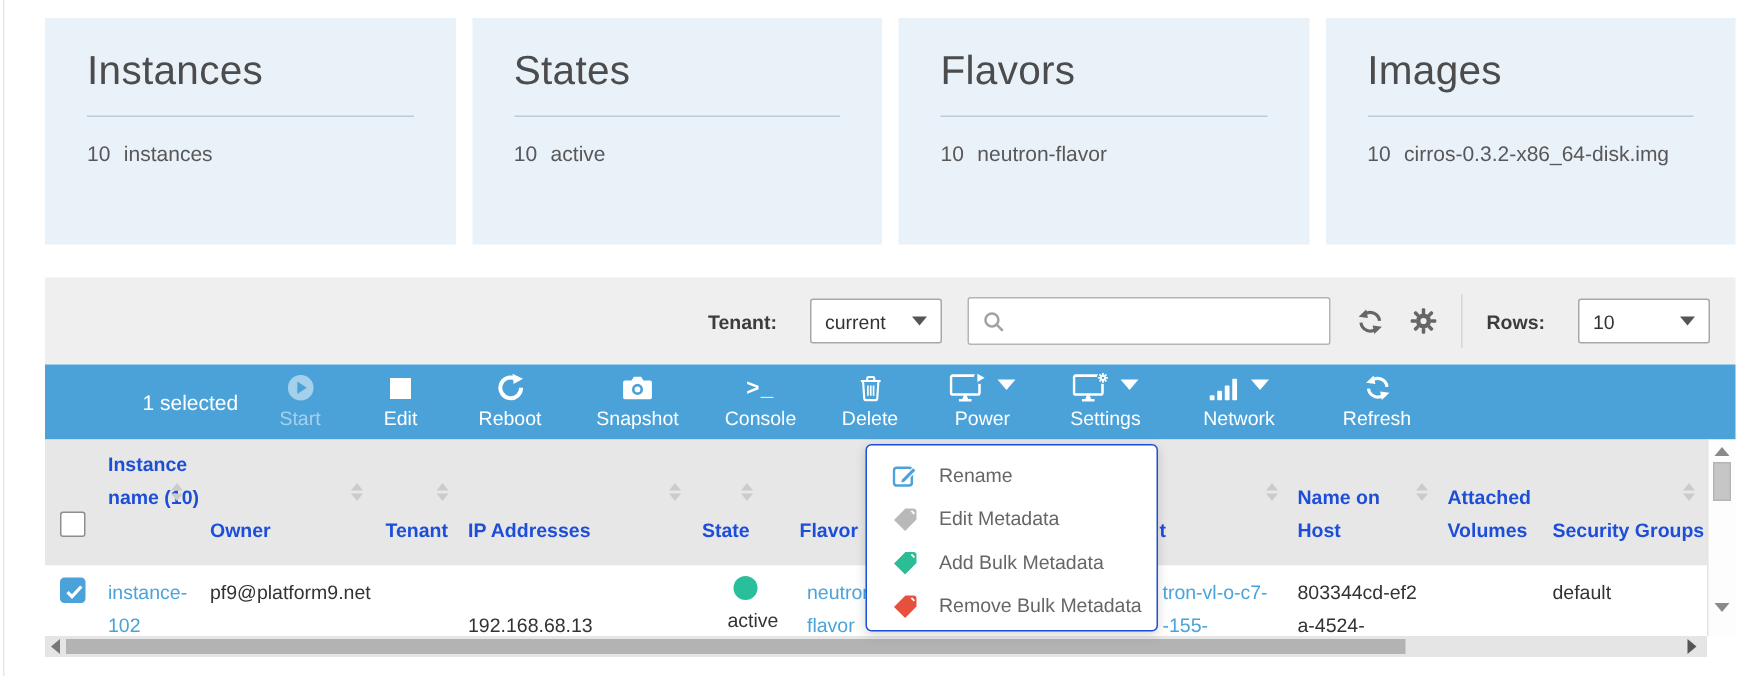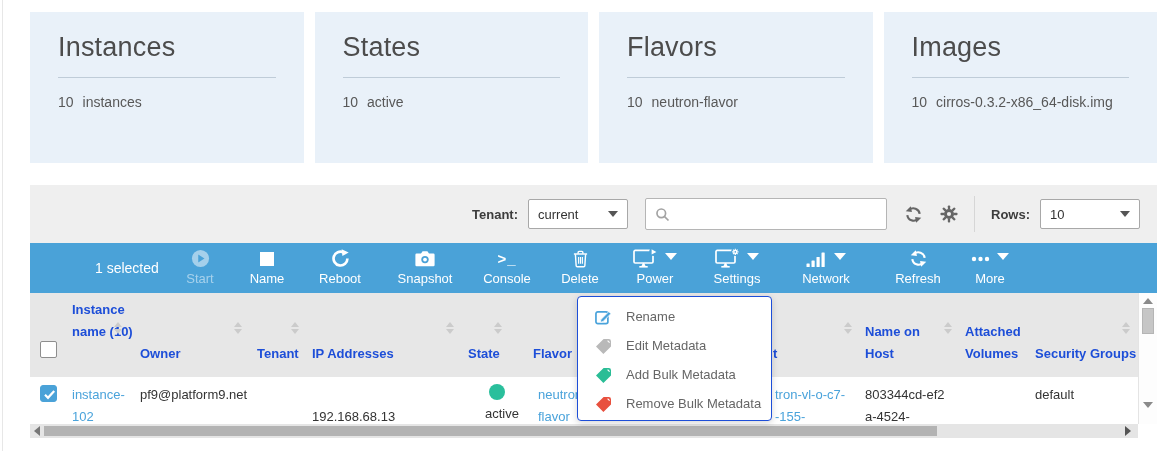--- a/index.html
+++ b/index.html
@@ -11,22 +11,22 @@
   .cards { position:absolute; left:30px; top:12px; width:1127px; height:151px; display:flex; gap:11px; }
   .card { flex:1; background:#e9f1f9; padding:20px 28px; }
   .card-title { font-size:27px; font-weight:400; color:#4c4c4c; letter-spacing:.2px; }
   .card-rule { border-bottom:1px solid #bfccd8; margin-top:14px; }
   .card-count { margin-top:16px; font-size:14px; color:#585858; display:flex; gap:9px; }
 
   
   .filterbar { position:absolute; left:30px; top:185px; width:1127px; height:58px; background:#efefef;
                display:flex; align-items:center; justify-content:flex-end; padding-right:17px; }
   .flabel { font-size:13px; font-weight:700; color:#3c3c3c; }
-  .select { background:#fff; border:1px solid #a8a8a8; border-radius:2px; height:30px; width:100px;
-            display:flex; align-items:center; justify-content:space-between; padding:0 9px; font-size:13px; color:#333; margin-left:10px; }
+  .select { background:#fff; border:1px solid #a8a8a8; border-radius:2px; height:30px; width:88px;
+            display:flex; align-items:center; justify-content:space-between; padding:0 9px; font-size:13px; color:#333; margin-left:22px; }
   .caret-dn { width:0; height:0; border-left:5px solid transparent; border-right:5px solid transparent; border-top:6px solid #555; }
   .searchbox { background:#fff; border:1px solid #b5b5b5; border-radius:2px; height:32px; width:242px;
                display:flex; align-items:center; padding:0 9px; margin-left:17px; }
   .searchbox input { border:none; outline:none; flex:1; font-size:13px; margin-left:7px; font-family:inherit; }
   .ficon { color:#666; margin-left:17px; display:flex; cursor:pointer; }
   .vr { width:1px; height:36px; background:#d6d6d6; margin-left:16px; margin-right:16px; }
 
   
   .actionbar { position:absolute; left:30px; top:243px; width:1127px; height:50px; background:#4aa2d8; color:#fff; }
   .selcount { position:absolute; left:34px; top:0; line-height:50px; font-size:14px;margin-left:31px; }
@@ -174,21 +174,21 @@
     </div>
 
     <div class="abtn" style="left:201px">
       <div class="irow">
           <span>
         <svg width="16" height="16" viewBox="0 0 16 16">
               <rect x="1" y="1" width="14" height="14" fill="#fff"></rect>
             </svg>
       </span>
         </div>
-      <div class="albl">Name</div>
+      <div class="albl">Edit</div>
     </div>
 
     <div class="abtn" style="left:274px">
       <div class="irow">
           <span>
         <svg width="19" height="19" viewBox="0 0 20 20">
               <path d="M17.3 10 A7.3 7.3 0 1 1 13.2 3.5" fill="none" stroke="#fff" stroke-width="2.8"></path>
               <path d="M11.2 0.2 L18.6 3.6 L12 7.4 Z" fill="#fff"></path>
             </svg>
       </span>
@@ -288,33 +288,20 @@
           <path d="M19.8 11.3 A8 8 0 0 0 6.4 6.3" fill="none" stroke="currentColor" stroke-width="2.7"></path>
           <path d="M8.6 1.6 L2.2 7.8 L10 8.8 Z" fill="currentColor"></path>
           <path d="M4.2 12.7 A8 8 0 0 0 17.6 17.7" fill="none" stroke="currentColor" stroke-width="2.7"></path>
           <path d="M15.4 22.4 L21.8 16.2 L14 15.2 Z" fill="currentColor"></path>
         </svg>
       </span>
         </div>
       <div class="albl">Refresh</div>
     </div>
 
-    <div class="abtn" style="left:924px">
-      <div class="irow">
-        <span>
-          <svg width="19" height="6" viewBox="0 0 19 6" fill="#fff">
-              <circle cx="3" cy="3" r="2.2"></circle>
-              <circle cx="9.5" cy="3" r="2.2"></circle>
-              <circle cx="16" cy="3" r="2.2"></circle>
-            </svg>
-        </span>
-        <span class="wcaret"></span>
-      </div>
-      <div class="albl">More</div>
-    </div>
   </div>
 
   <div class="thead"></div>
   <div class="cb empty" style="left:40px; top:341px;"></div>
   <div class="hcell" style="left:72px; top:299px; width:64px;">Instance name (10)</div>
   <div class="hcell" style="left:140px; top:343px;">Owner</div>
   <div class="hcell" style="left:257px; top:343px;">Tenant</div>
   <div class="hcell" style="left:312px; top:343px;">IP Addresses</div>
   <div class="hcell" style="left:468px; top:343px;">State</div>
   <div class="hcell" style="left:533px; top:343px;">Flavor</div>

